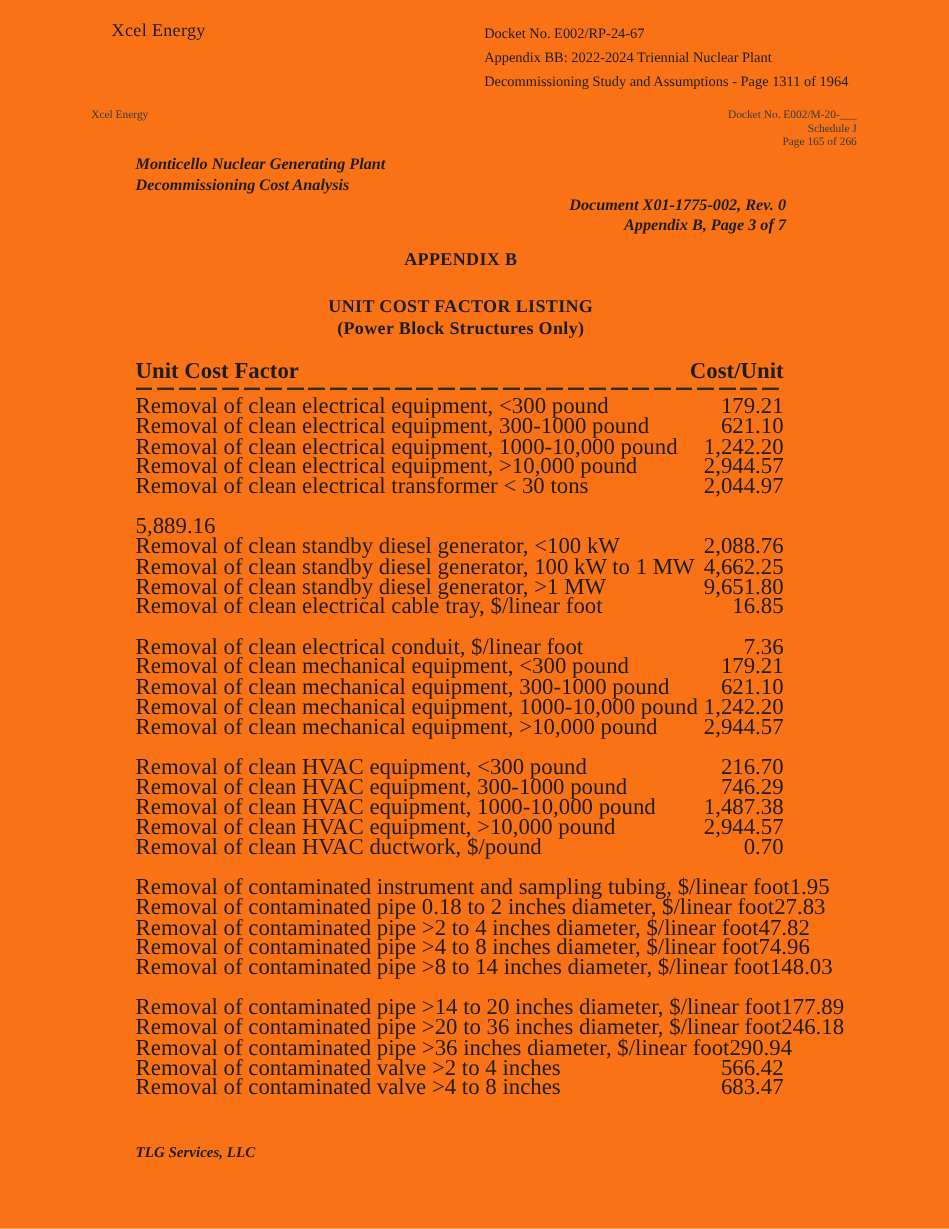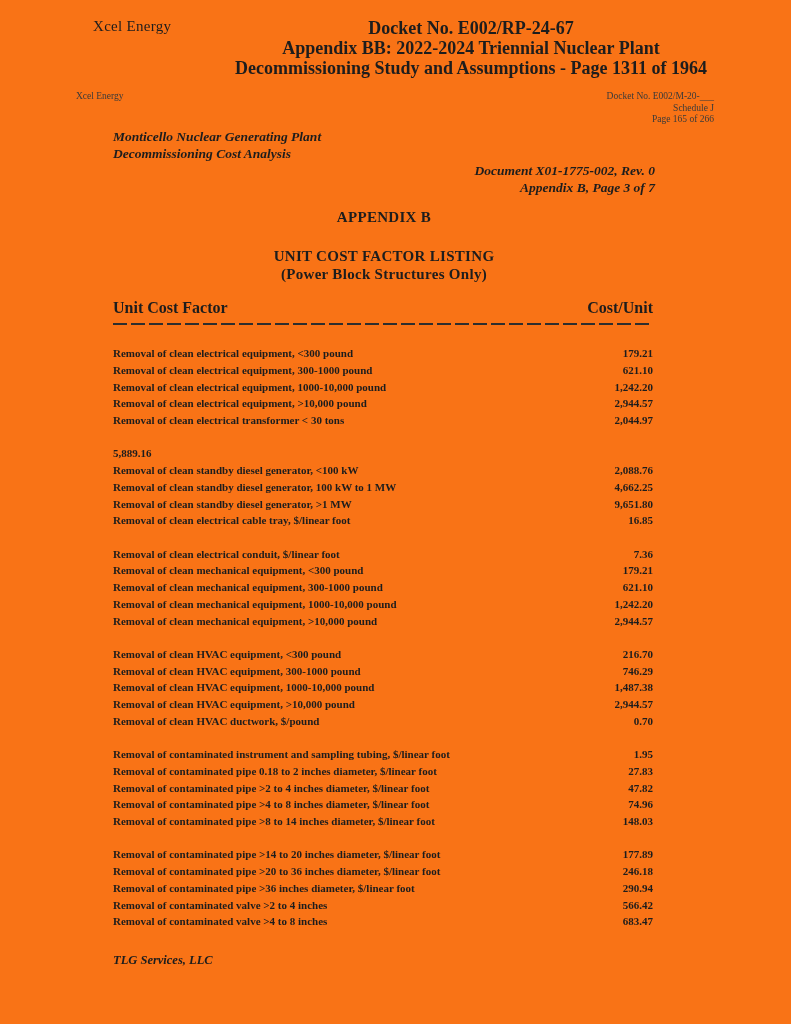--- a/index.html
+++ b/index.html
@@ -16,21 +16,21 @@
   .outer-header {
     position: absolute;
     top: 18px;
     left: 93px;
     right: 84px;
     display: flex;
     justify-content: space-between;
     align-items: flex-start;
   }
   .outer-company { font-size: 15px; letter-spacing: 0.3px; }
-  .outer-right { text-align: center; font-size: 18px; line-height: 20px; font-weight: bold; }
+  .outer-right { text-align: left; font-size: 12px; line-height: 20px; }
 
   
   .inner-small-header {
     position: absolute;
     top: 91px;
     left: 76px;
     right: 77px;
     display: flex;
     justify-content: space-between;
     align-items: flex-start;
@@ -79,37 +79,36 @@
 
   
   .table-header {
     position: absolute;
     top: 299px;
     left: 113px;
     width: 540px;
     display: flex;
     justify-content: space-between;
     font-weight: bold;
-    font-size: 16px;
+    font-size: 19px;
   }
   .dash-rule {
     position: absolute;
     top: 323px;
     left: 113px;
     width: 540px;
     height: 2px;
     background: repeating-linear-gradient(90deg, #2e2e2e 0 14px, transparent 14px 18px);
   }
   .table-body {
     position: absolute;
-    top: 345px;
+    top: 331px;
     left: 113px;
     width: 540px;
-    font-size: 11px;
-    font-weight: bold;
+    font-size: 19px;
   }
   .group { margin-bottom: 16.5px; }
   .row {
     display: flex;
     justify-content: space-between;
     line-height: 16.75px;
     white-space: nowrap;
   }
   .cell-label { text-align: left; }
   .cell-value { text-align: center; }

